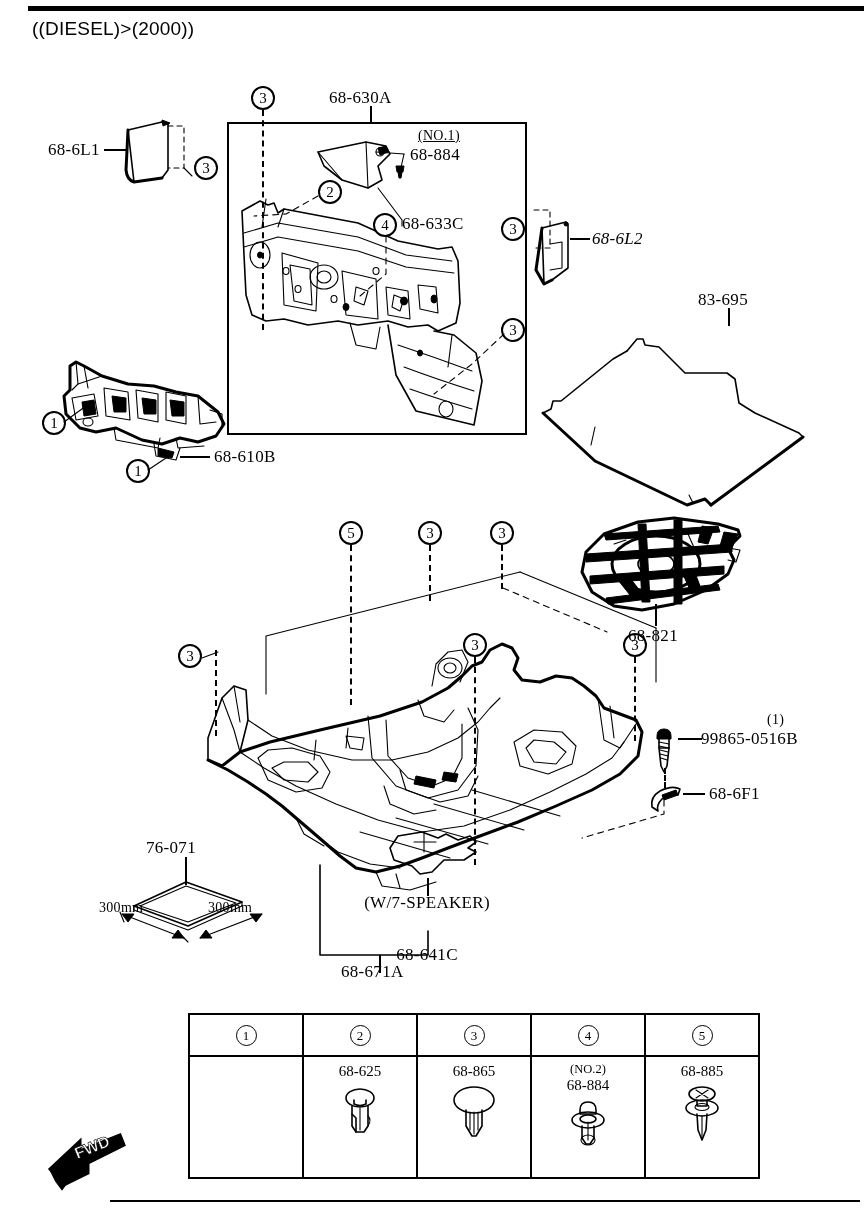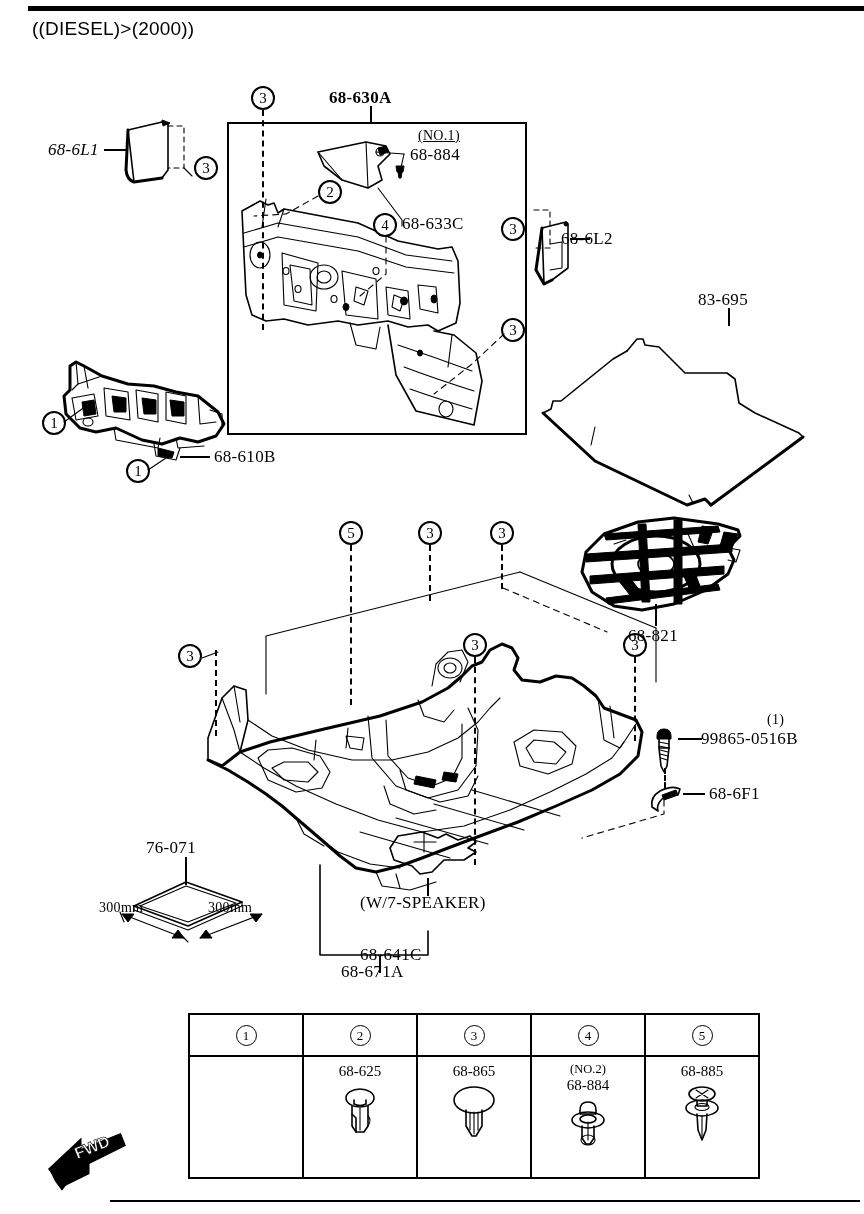--- a/index.html
+++ b/index.html
@@ -24,21 +24,21 @@
     font-family:"Liberation Sans", sans-serif;font-weight:400;
     white-space:nowrap;
   }
 
   
   .lbl{
     font-family:"Liberation Serif", serif;
     font-size:17px;white-space:nowrap;letter-spacing:.3px;
   }
   .lbl.sm{font-size:14px;}
-  .lbl.c{text-align:left;}
+  .lbl.c{text-align:center;}
 
   
   .bubble{
     width:24px;height:24px;border:2px solid #000;border-radius:50%;
     display:flex;align-items:center;justify-content:center;
     font-size:15px;font-family:"Liberation Serif", serif;
     background:#fff;box-sizing:border-box;line-height:1;
   }
   .bubble.small{width:21px;height:21px;font-size:13px;border-width:1.6px;}
 
@@ -102,27 +102,27 @@
     <svg width="95" height="75" viewBox="0 0 95 75">
       <path class="stroke-thick" d="M10,12 L8,52 Q9,62 16,64 L44,60"></path>
       <path class="stroke" d="M10,12 L44,4 L50,6 L50,52 L44,60"></path>
       <path class="stroke" d="M50,6 L44,4"></path>
       <path class="stroke" d="M10,12 L16,64"></path>
       <path class="filled" d="M44,2 L52,5 L45,8 Z"></path>
       <path class="stroke-thin" style="stroke-dasharray:5,4" d="M50,8 L66,8 L66,50 L50,50"></path>
       <path class="stroke-thin" d="M66,50 L74,58"></path>
     </svg>
   </div>
-  <div class="abs lbl" style="left:48px;top:140px;font-style:italic;">68-6L1</div>
+  <div class="abs lbl" style="left:48px;top:140px;">68-6L1</div>
   <div class="abs hln ln" style="left:104px;top:149px;width:24px;"></div>
   <div class="abs bubble" style="left:194px;top:156px;">3</div>
 
   <div class="abs frame" style="left:227px;top:122px;width:300px;height:313px;"></div>
 
-  <div class="abs lbl" style="left:329px;top:88px;font-weight:bold;">68-630A</div>
+  <div class="abs lbl" style="left:329px;top:88px;">68-630A</div>
   <div class="abs vln ln" style="left:370px;top:106px;height:16px;"></div>
 
   <div class="abs bubble" style="left:251px;top:86px;">3</div>
   <div class="abs dash-v" style="left:262px;top:110px;height:220px;"></div>
 
   <div class="abs" style="left:238px;top:175px;">
     <svg width="280" height="255" viewBox="0 0 280 255">
 
       <path class="stroke" d="M4,36 L22,26 L30,30 L36,28 L40,38 L46,34
         L120,48 L160,66 L200,74 L214,72 L220,86 L222,128 L218,148
@@ -213,21 +213,21 @@
     <svg width="60" height="84" viewBox="0 0 60 84">
       <path class="stroke-thin" style="stroke-dasharray:5,4" d="M6,2 L22,2 L22,40 L6,40"></path>
       <path class="stroke-thick" d="M14,20 L8,62 L16,76 L24,72"></path>
       <path class="stroke" d="M14,20 L38,14 L40,16 L40,60 L24,72"></path>
       <path class="stroke" d="M14,20 L16,76"></path>
       <path class="stroke-thin" d="M22,36 L34,34 L34,60 L22,62"></path>
       <ellipse class="filled" cx="38" cy="16" rx="2" ry="2"></ellipse>
     </svg>
   </div>
   <div class="abs hln ln" style="left:570px;top:238px;width:20px;"></div>
-  <div class="abs lbl" style="left:561px;top:229px;">68-6L2</div>
+  <div class="abs lbl" style="left:592px;top:229px;font-style:italic;">68-6L2</div>
 
   <div class="abs bubble" style="left:501px;top:318px;">3</div>
   <div class="abs" style="left:432px;top:330px;">
     <svg width="76" height="70" viewBox="0 0 76 70">
       <path class="stroke-thin" style="stroke-dasharray:6,5" d="M72,4 L40,34 L2,64"></path>
     </svg>
   </div>
 
   <div class="abs lbl" style="left:698px;top:290px;">83-695</div>
   <div class="abs vln ln" style="left:728px;top:308px;height:18px;"></div>

